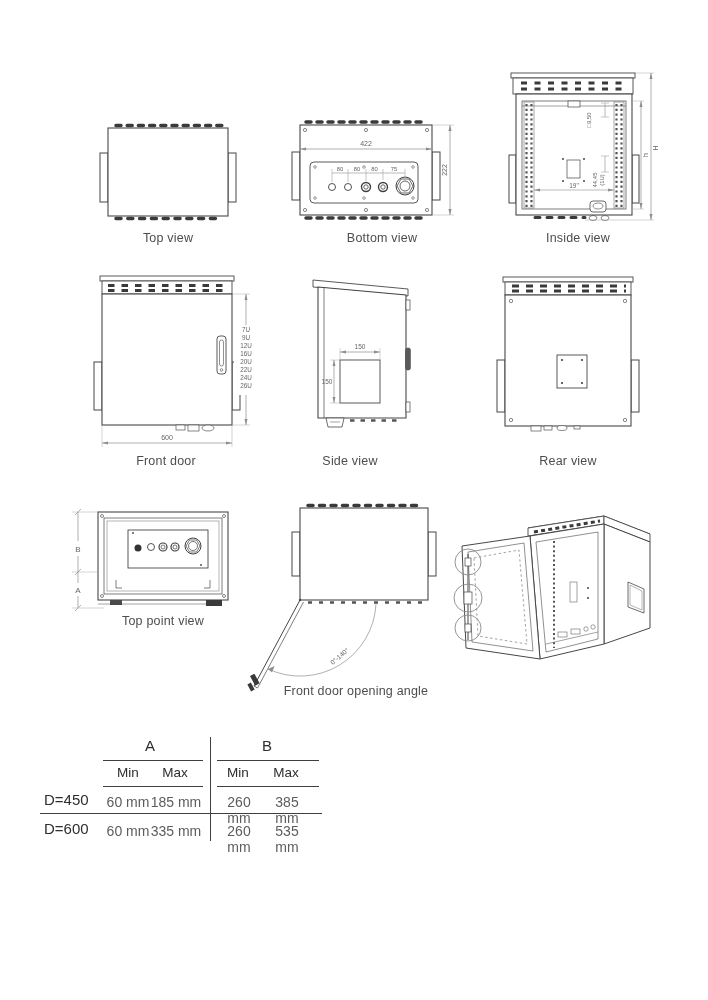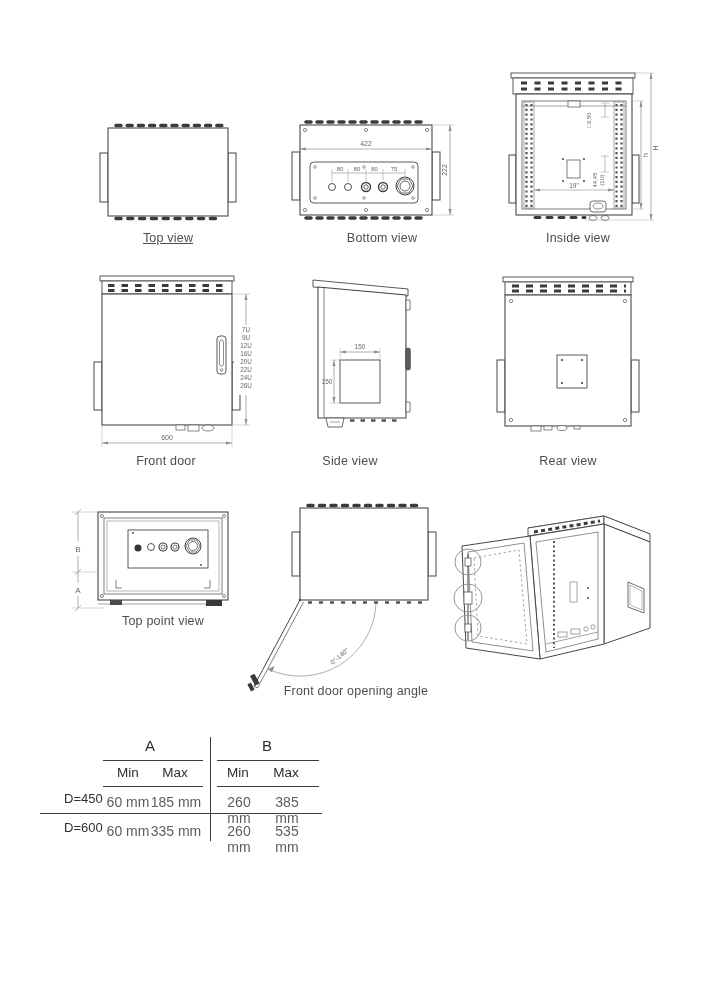--- a/index.html
+++ b/index.html
@@ -5,40 +5,40 @@
   html,body{margin:0;padding:0;background:#ffffff;}
   .page{position:relative;width:708px;height:1000px;background:#ffffff;overflow:hidden;
         font-family:"Liberation Sans", sans-serif;}
   .view{position:absolute;}
   .cap{position:absolute;font-size:12.5px;color:#4d4d4d;text-align:center;letter-spacing:.2px;}
   svg{display:block;}
   svg text{font-family:"Liberation Sans", sans-serif;fill:#666;}
   .tbl-el{position:absolute;color:#2e2e2e;}
   .tbl-group{font-size:15px;text-align:center;}
   .tbl-sub{font-size:13.5px;text-align:center;}
-  .tbl-rowlabel{font-size:13px;text-align:left;margin-left:20px;}
+  .tbl-rowlabel{font-size:15px;text-align:left;}
   .tbl-val{font-size:14px;color:#5c5c5c;text-align:center;}
   .hline{position:absolute;height:1px;background:#3f3f3f;}
   .vline{position:absolute;width:1px;background:#3f3f3f;}
 </style>
 </head>
 <body>
 
 <div class="page">
 
   <div class="view" style="left:86px;top:110px;">
     <svg width="160" height="118">
       <rect x="14" y="43" width="8" height="49" fill="#fff" stroke="#474747" stroke-width="1"></rect>
       <rect x="142" y="43" width="8" height="49" fill="#fff" stroke="#474747" stroke-width="1"></rect>
       <line x1="30" y1="15.5" x2="136" y2="15.5" stroke="#3a3a3a" stroke-width="3.5" stroke-dasharray="5 6.2" stroke-linecap="round"></line>
       <line x1="30" y1="108.5" x2="134" y2="108.5" stroke="#3a3a3a" stroke-width="3.5" stroke-dasharray="5 6.8" stroke-linecap="round"></line>
       <rect x="22" y="18" width="120" height="88" fill="#fff" stroke="#474747" stroke-width="1.1"></rect>
     </svg>
   </div>
-  <div class="cap" style="left:98px;top:231px;width:140px;text-decoration:underline;">Top view</div>
+  <div class="cap" style="left:98px;top:231px;width:140px;">Top view</div>
 
   <div class="view" style="left:288px;top:105px;">
     <svg width="175" height="130">
       <rect x="4" y="47" width="8" height="48" fill="#fff" stroke="#474747" stroke-width="1"></rect>
       <rect x="144" y="47" width="8" height="48" fill="#fff" stroke="#474747" stroke-width="1"></rect>
       <line x1="18" y1="17" x2="138" y2="17" stroke="#3a3a3a" stroke-width="3.5" stroke-dasharray="5 6" stroke-linecap="round"></line>
       <line x1="18" y1="113" x2="138" y2="113" stroke="#3a3a3a" stroke-width="3.5" stroke-dasharray="5 6" stroke-linecap="round"></line>
       <rect x="12" y="20" width="132" height="90" fill="#fff" stroke="#474747" stroke-width="1.1"></rect>
       <g stroke="#555" stroke-width="0.7" fill="none">
         <circle cx="17" cy="25" r="1.6"></circle>

